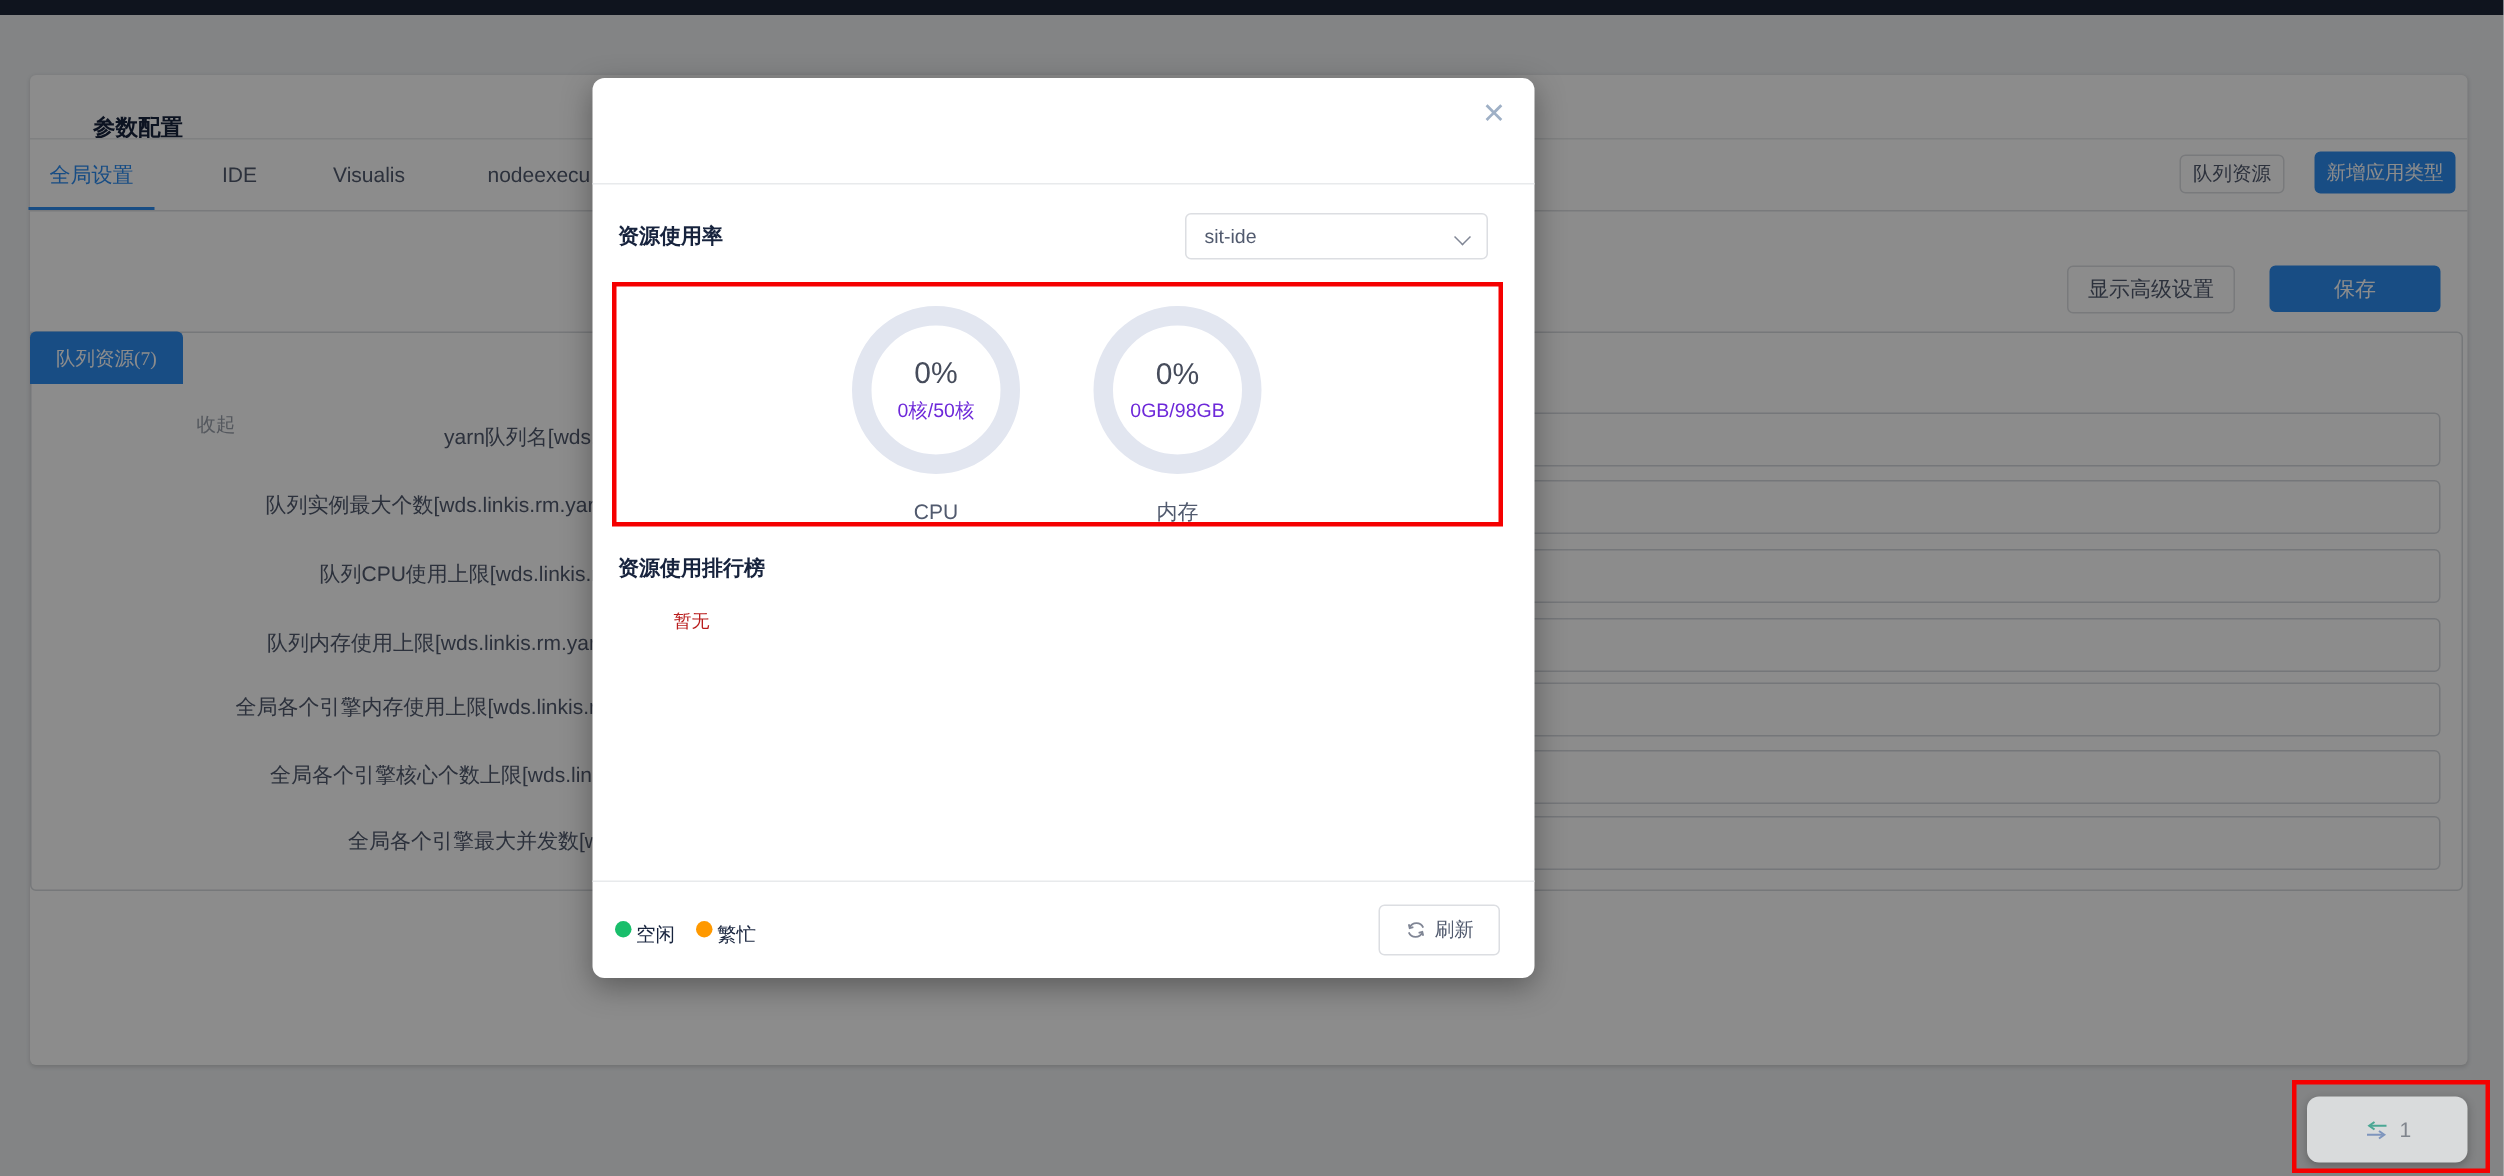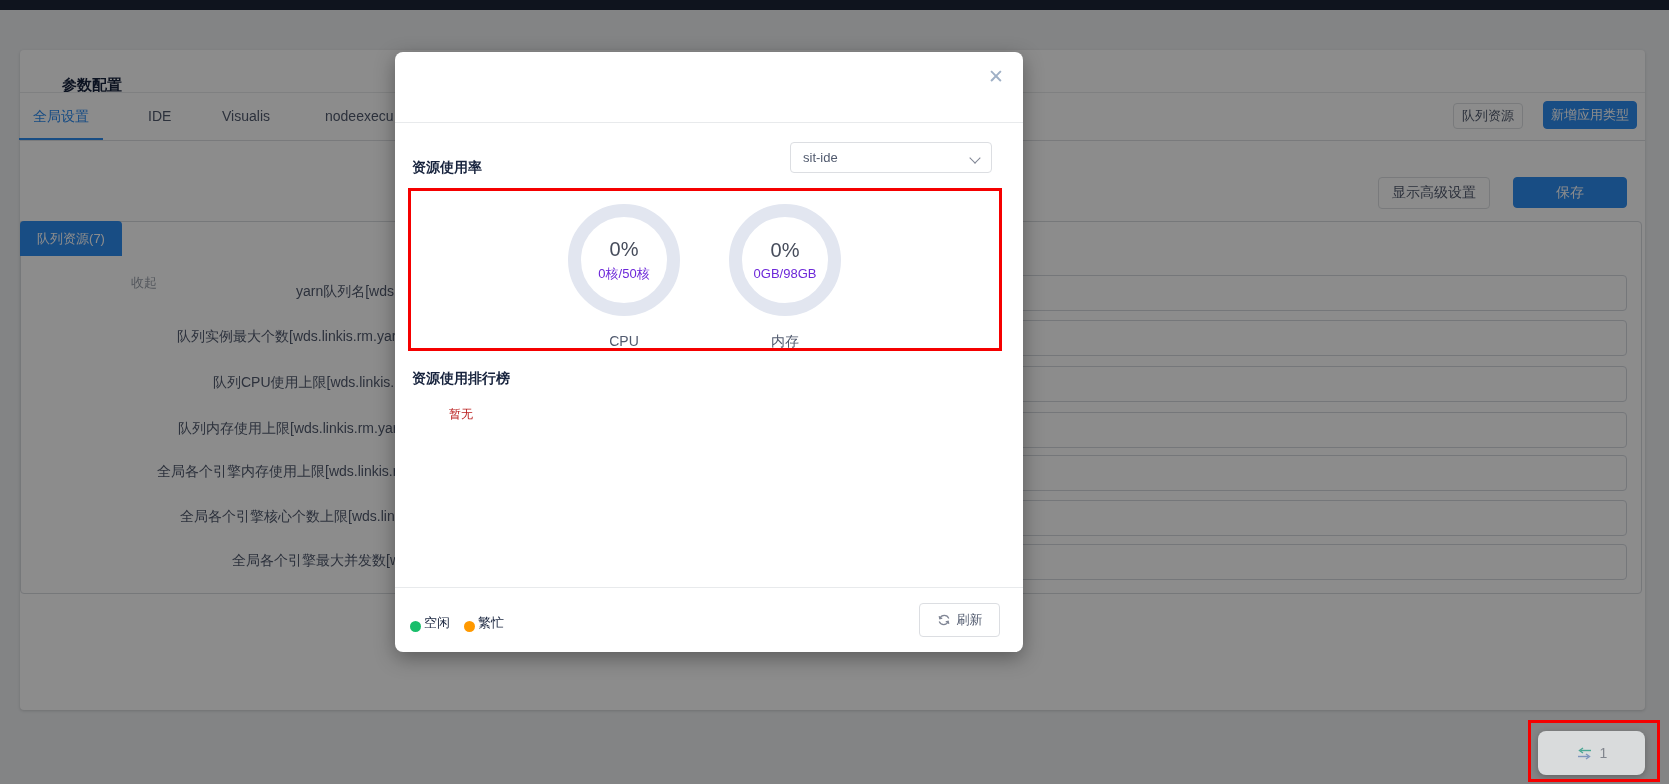--- a/index.html
+++ b/index.html
@@ -19,21 +19,21 @@
   .page-tab.active::after { content:""; position:absolute; left:-14px; right:-14px; bottom:-14px; height:2px; background:#2d8cf0; }
 
   .btn { position:absolute; display:flex; align-items:center; justify-content:center;
          background:#fff; border:1px solid #dcdee2; border-radius:4px; color:#515a6e; cursor:pointer; z-index:2;}
   .btn.primary { background:#2d8cf0; border-color:#2d8cf0; color:#fff; }
 
   .queue-panel { position:absolute; left:20px; top:221px; width:1622px; height:373px;
                  border:1px solid #d7dade; border-radius:0 4px 4px 4px; z-index:2;}
   .queue-tab { position:absolute; left:20px; top:221px; width:102px; height:35px; background:#2d8cf0;
                border-radius:4px 4px 0 0; color:#fff; font-size:13px; display:flex; align-items:center;
-               justify-content:center; cursor:pointer; z-index:3;}
+               justify-content:center; cursor:pointer; z-index:3;font-family:Liberation Serif, serif;}
   .collapse-link { position:absolute; left:131px; top:231px; font-size:13px; color:#9aa0ab; cursor:pointer; z-index:3;margin-top:43px;}
 
   .frow-label { position:absolute; font-size:14px; color:#515a6e; white-space:nowrap; z-index:2;}
   .frow-input { position:absolute; left:970px; width:657px; height:36px; background:#fff;
                 border:1px solid #d5d9de; border-radius:4px; z-index:2;}
 
   
   .overlay { position:absolute; left:0; top:0; width:1669px; height:784px; background:rgba(0,0,0,.45); z-index:10; }
 
   
@@ -63,21 +63,21 @@
   .gauge .ring { position:absolute; inset:0; border:13px solid #e2e6f0; border-radius:50%; }
   .gauge .g-center { position:absolute; inset:13px; display:flex; flex-direction:column; align-items:center;
                      justify-content:center; }
   .g-pct { font-size:20px; color:#464c5b; }
   .g-detail { font-size:13px; color:#6d28d9; margin-top:4px; white-space:nowrap; }
   .gauge-name { position:absolute; width:112px; text-align:center; font-size:14px; color:#515a6e; }
 
   .empty-text { position:absolute; left:54px; top:354px; font-size:12px; color:#b91c1c; }
 
   .footer-divider { position:absolute; left:0; top:535px; width:628px; height:1px; background:#e8eaec; }
-  .legend { position:absolute; left:15px; top:562px; display:flex; align-items:flex-end; font-size:13px; color:#17233d; }
+  .legend { position:absolute; left:15px; top:562px; display:flex; align-items:flex-start; font-size:13px; color:#17233d; }
   .dot { width:11px; height:11px; border-radius:50%; display:inline-block; margin-right:3px; }
   .dot-idle { background:#19be6b; }
   .dot-busy { background:#ff9900; margin-left:14px; }
   .refresh-btn { position:absolute; left:524px; top:551px; width:81px; height:34px; border:1px solid #dcdee2;
                  border-radius:4px; display:flex; align-items:center; justify-content:center; gap:6px;
                  font-size:13px; color:#515a6e; background:#fff; cursor:pointer; }
 
   
   .float-widget { position:absolute; left:1538px; top:731px; width:107px; height:44px; background:#d9dbdc;
                   border-radius:8px; box-shadow:0 2px 6px rgba(0,0,0,.25); display:flex; align-items:center;
@@ -124,21 +124,21 @@
 <div class="frow-input" style="top:455px"></div>
 <div class="frow-input" style="top:500px"></div>
 <div class="frow-input" style="top:544px"></div>
 
 <div class="overlay"></div>
 
 <div class="modal">
   <div class="modal-close">✕</div>
   <div class="modal-divider"></div>
 
-  <div class="section-title" style="left:17px;top:107px">资源使用率</div>
+  <div class="section-title" style="left:17px;top:97px">资源使用率</div>
   <div class="queue-select">
     <span>sit-ide</span>
     <span class="chevron"></span>
   </div>
 
   <div class="anno-box gauge-box"></div>
 
   <div class="gauge" style="left:173px;top:152px">
     <div class="ring"></div>
     <div class="g-center">

